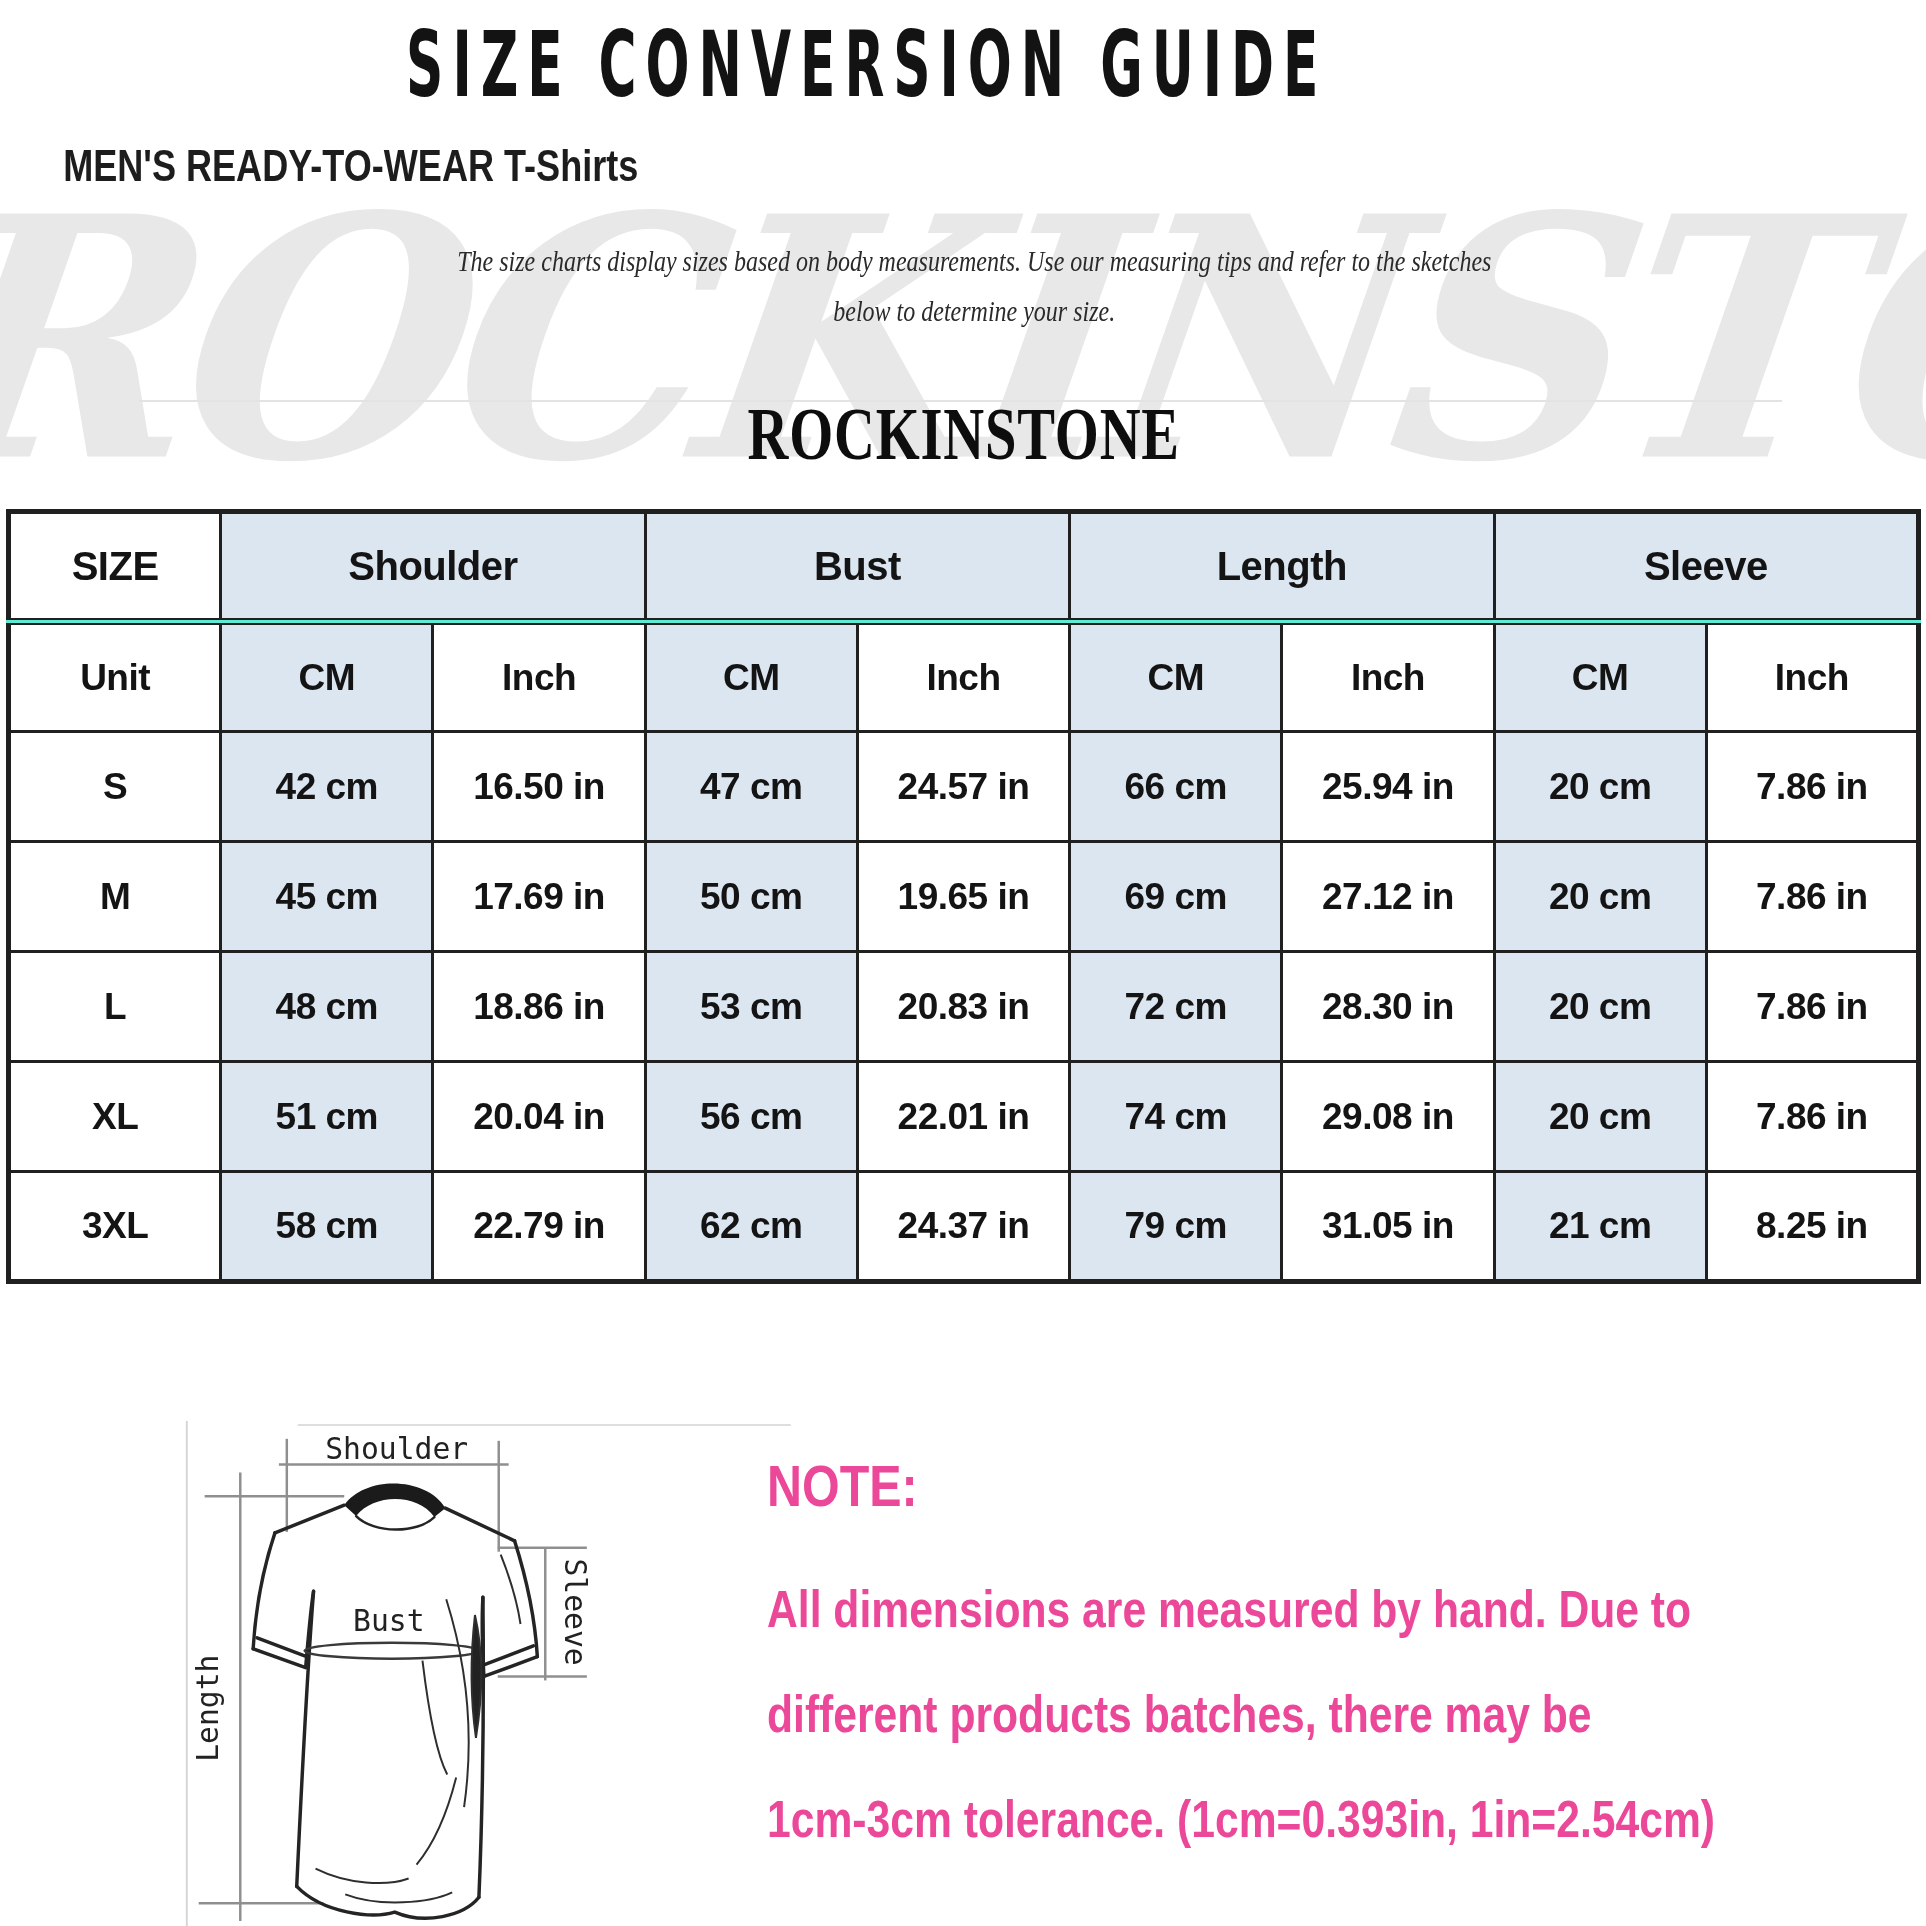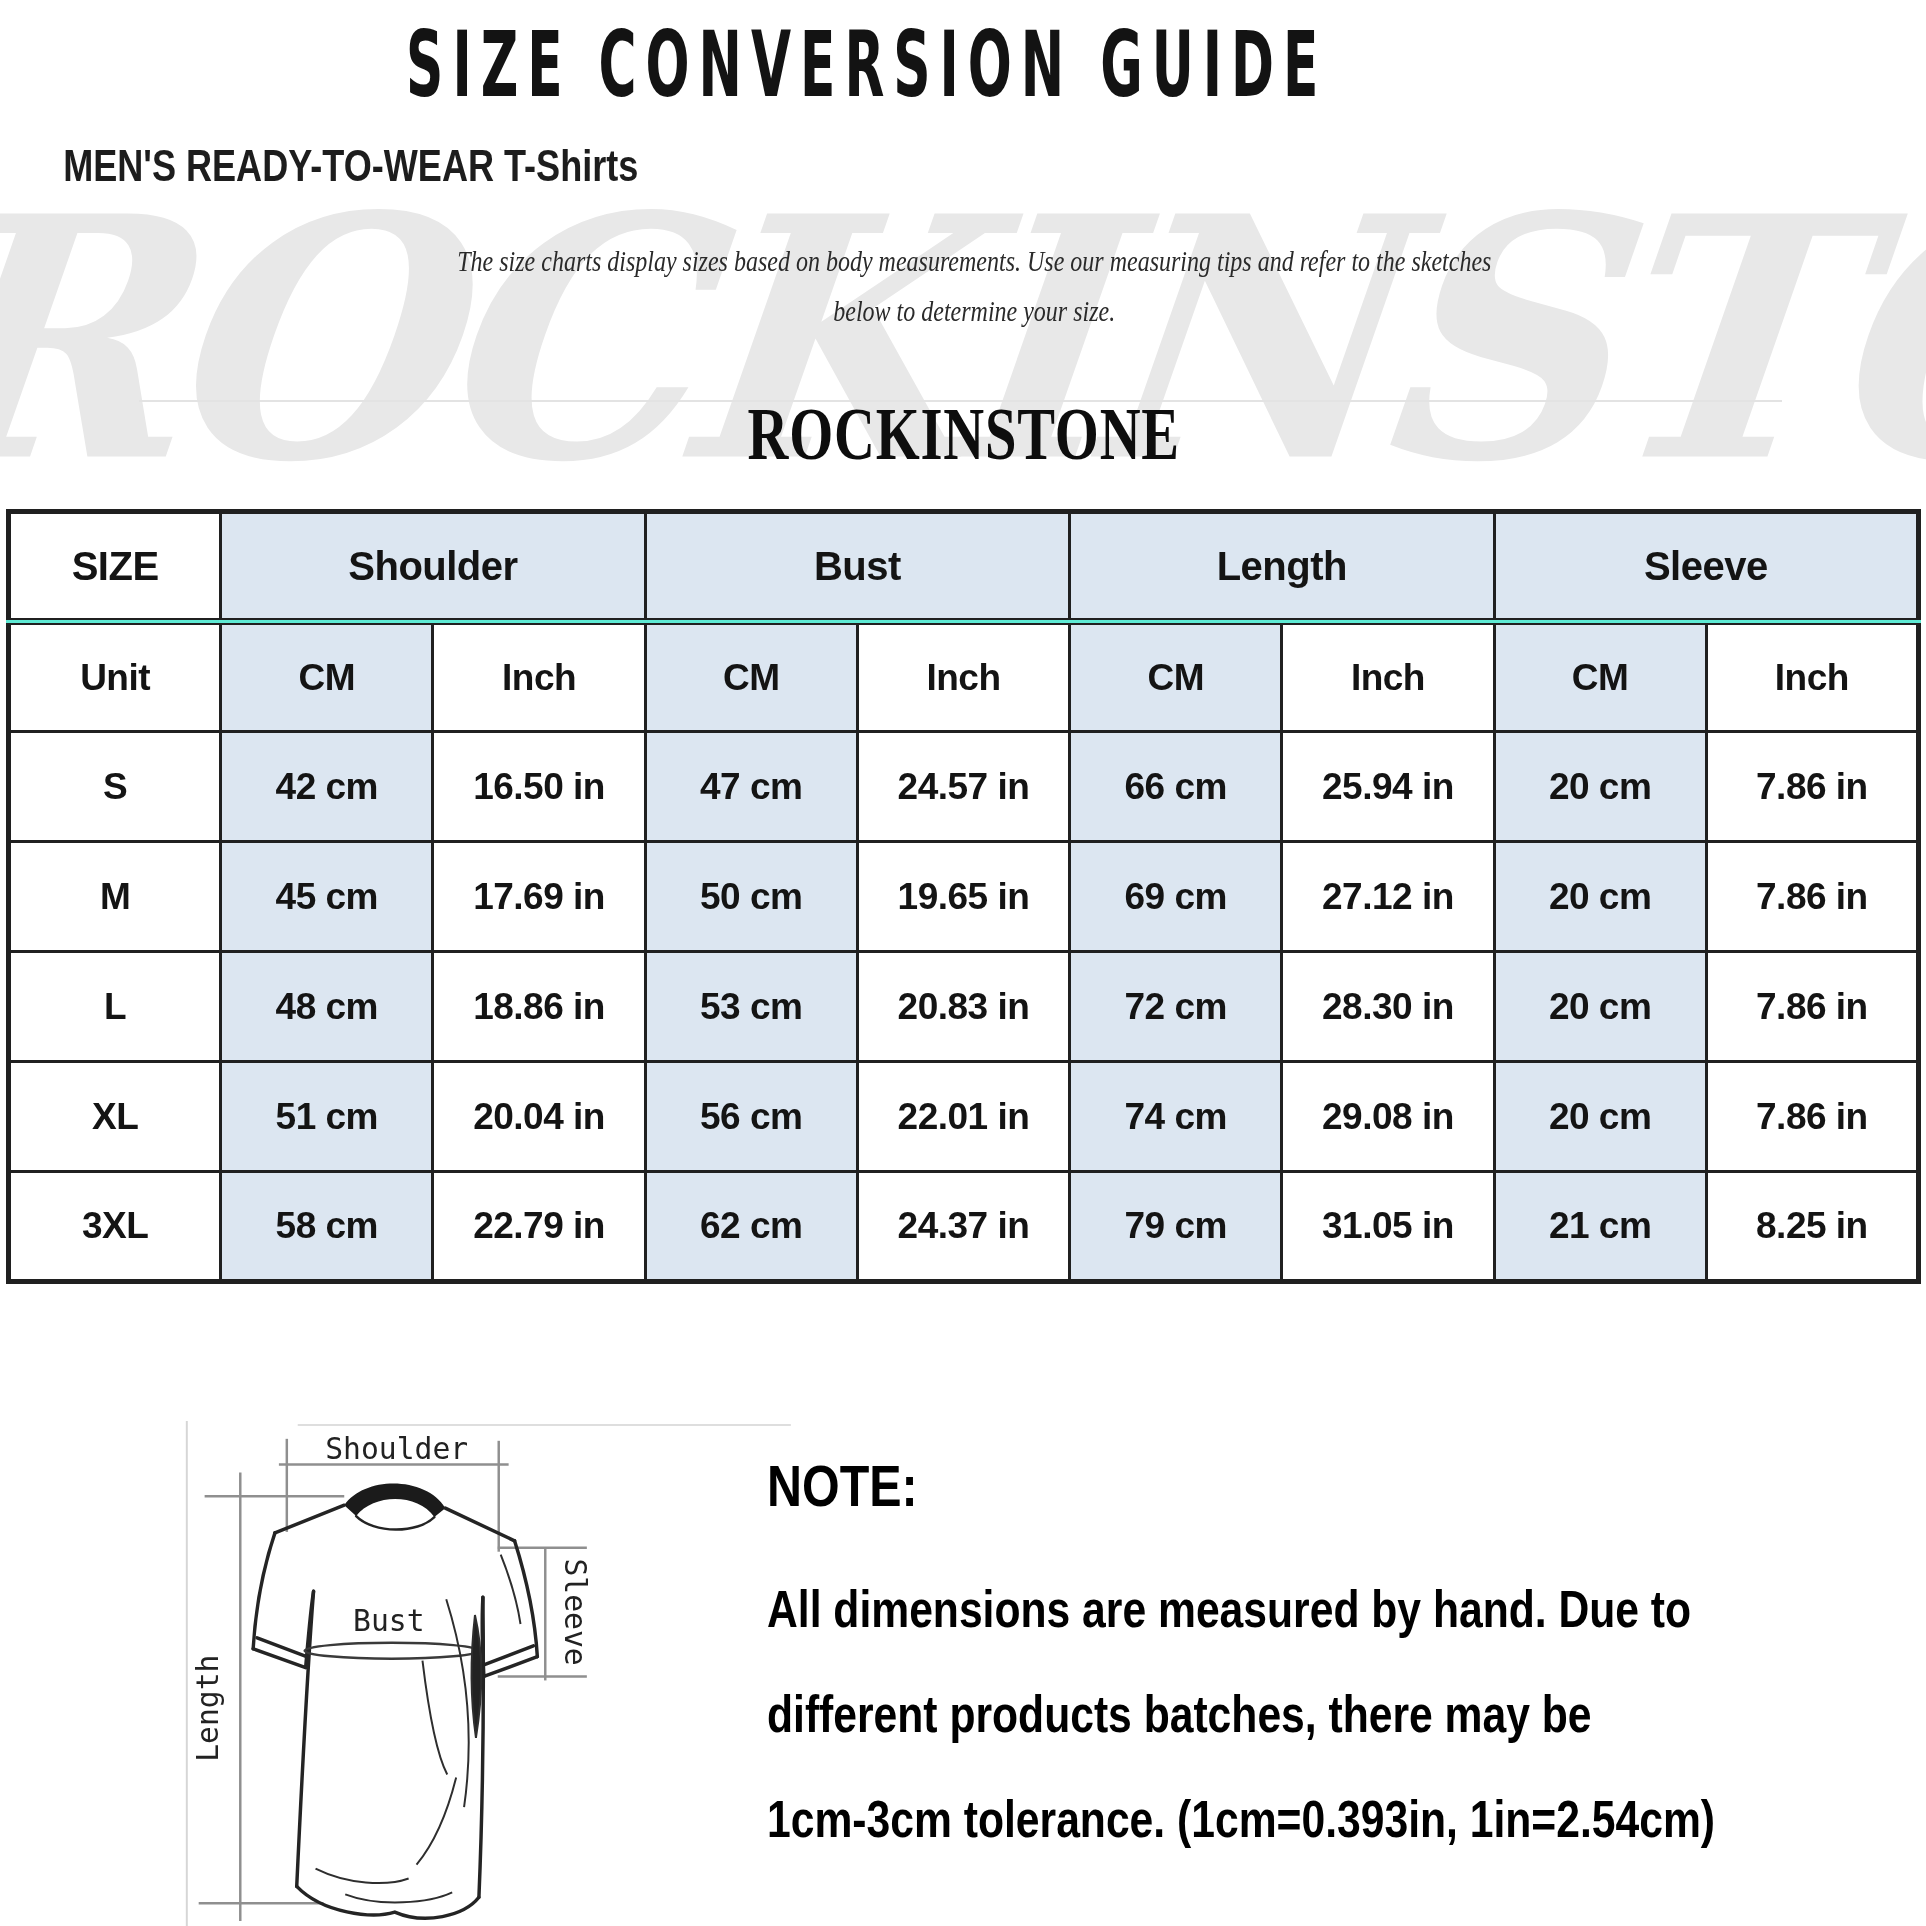--- a/index.html
+++ b/index.html
@@ -56,21 +56,21 @@
     color:#141414; background:#ffffff; overflow:hidden;
   }
   table.size-table tr.header-row td { font-size:40px; border-bottom:7px double #202020; }
   table.size-table td.blue { background:#dce6f1; }
 
   
   #sketch { left:149px; top:1421px; width:644px; height:506px; z-index:2; }
   #sketch text { font-family:"DejaVu Sans Mono", monospace; fill:#222222; }
 
   
-  #note { left:767px; top:1453px; width:1109px; z-index:2; color:#000000; }
+  #note { left:767px; top:1453px; width:1109px; z-index:2; color:#ec4899; }
   #note .heading {
     font-weight:bold; font-size:57px; transform:scaleX(0.85); transform-origin:left top;
     white-space:nowrap; margin-bottom:38px;
   }
   #note .line {
     font-weight:bold; font-size:52px; line-height:105px; transform:scaleX(0.82);
     transform-origin:left top; white-space:nowrap;
   }
 </style>
 </head>

